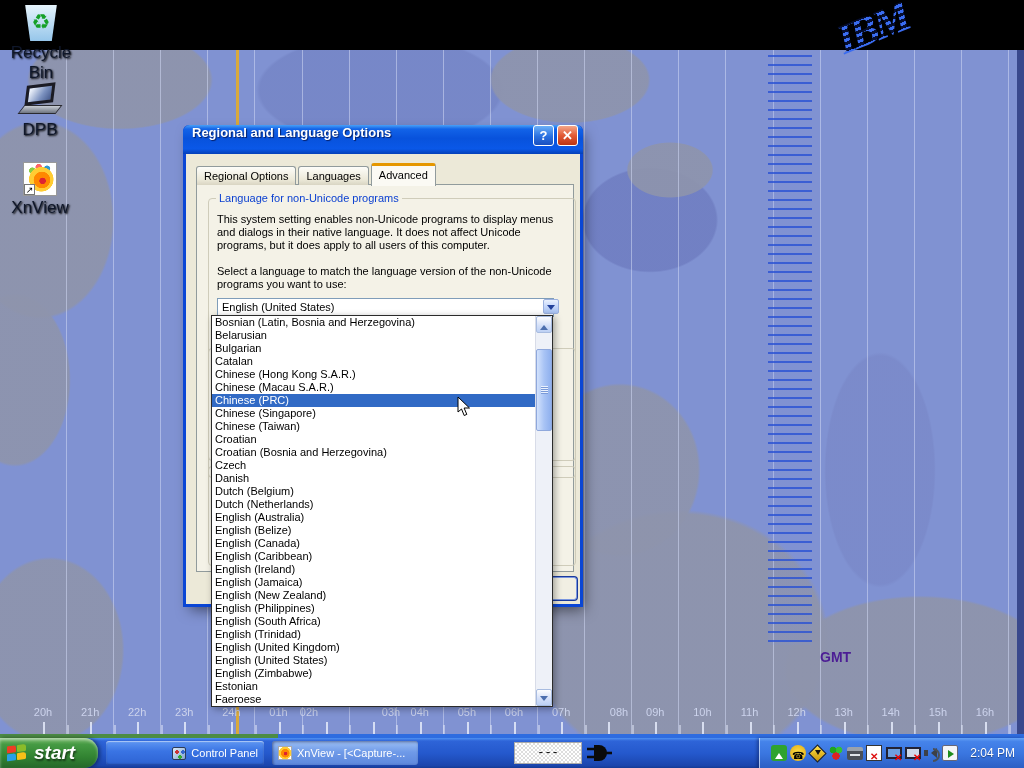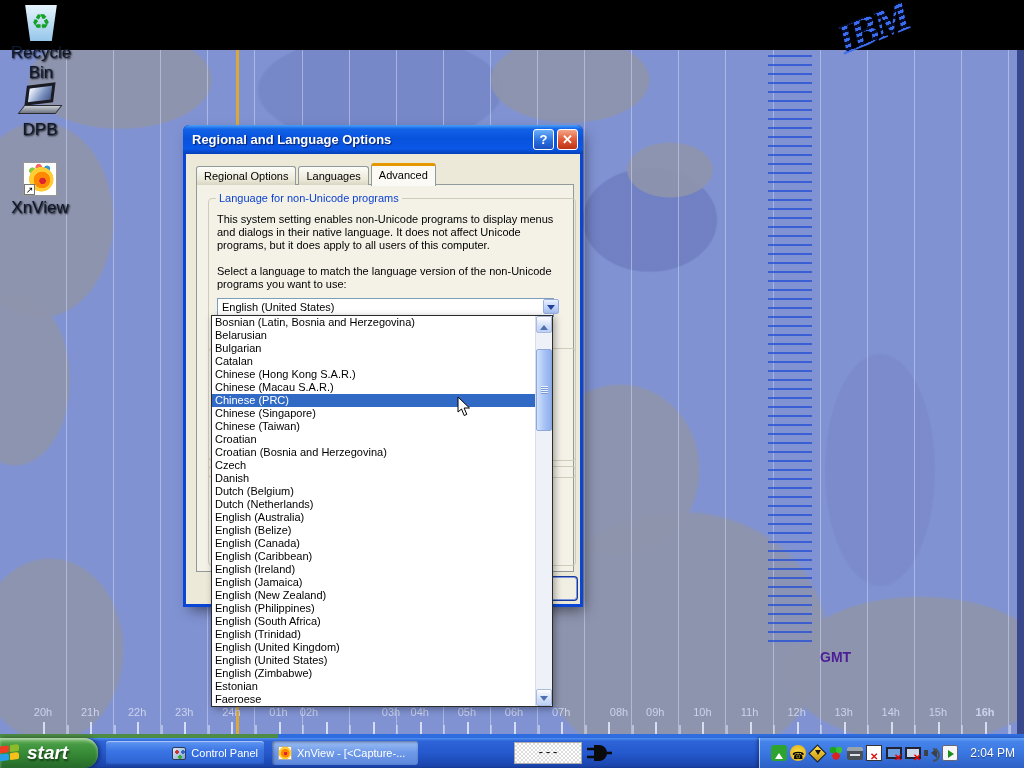--- a/index.html
+++ b/index.html
@@ -65,21 +65,21 @@
       radial-gradient(circle at 46% 13%, #f66 0 3px, transparent 3.5px); }
   .shortcut-badge { position:absolute; left:0; bottom:0; width:11px; height:11px; background:#fff;
     border:1px solid #777; font-size:9px; line-height:10px; color:#000; text-align:center; }
   .shortcut-badge::after { content:"↗"; }
 
   
   .dialog { position:absolute; left:186px; top:128px; width:394px; height:476px; z-index:10;
     background:#ece9d8; box-shadow:0 0 0 3px #0a46d5, 4px 6px 14px rgba(0,0,0,.5); border-radius:3px 3px 0 0; }
   .titlebar { position:absolute; left:-3px; right:-3px; top:-3px; height:29px; border-radius:7px 7px 0 0;
     background:linear-gradient(180deg,#4aa0f6 0%,#1263e8 14%,#0852dc 46%,#0a58e8 82%,#0440b8 100%);
-    display:flex; align-items:center; padding:0 5px 0 9px; }
+    display:flex; align-items:flex-start; padding:0 5px 0 9px; }
   .titlebar .ttl { flex:1; color:#fff; font-weight:bold; font-size:13px; text-shadow:1px 1px 1px rgba(0,0,40,.65); }
   .tb-btn { width:21px; height:21px; margin-left:3px; border-radius:3px; border:1px solid #fff;
     color:#fff; font-weight:bold; font-size:13px; line-height:19px; text-align:center; cursor:pointer; }
   .help-btn  { background:linear-gradient(#6cb0f8,#2a70e0 55%,#1a50c0); }
   .close-btn { background:linear-gradient(#f4a688,#e25a36 50%,#bc3414); }
 
   .tabstrip { position:absolute; left:10px; top:36px; height:21px; display:flex; align-items:flex-end; z-index:3; }
   .tab { height:19px; padding:0 7px; margin-right:2px; font-size:11px; line-height:18px; cursor:pointer;
     background:linear-gradient(#fdfdf9,#ece9d8 70%,#d9d5c3); border:1px solid #919b9c; border-bottom:none; border-radius:3px 3px 0 0; }
   .tab.active { height:23px; line-height:18px; background:#fbfaf4; border-top:3px solid #e59700; margin-bottom:-1px; z-index:4; }
@@ -123,21 +123,21 @@
   
   .cursor { position:absolute; left:457px; top:396px; z-index:50; pointer-events:none; }
 
   
   .taskbar { position:absolute; left:0; top:738px; width:1024px; height:30px; z-index:40;
     background:linear-gradient(180deg,#4f91f2 0,#2e64d8 10%,#2458cc 52%,#1b45ad 92%,#153a94 100%);
     display:flex; align-items:center; }
   .start-btn { flex:none; width:98px; height:30px; border-radius:0 14px 14px 0; cursor:pointer;
     background:linear-gradient(180deg,#79ba6c 0,#459a43 22%,#328432 62%,#25682a 100%);
     box-shadow:inset 0 2px 3px rgba(255,255,255,.45), 2px 0 4px rgba(0,0,0,.45);
-    display:flex; align-items:center; gap:6px; padding-left:0;
+    display:flex; align-items:center; gap:6px; padding-left:7px;
     color:#fff; font-style:italic; font-weight:bold; font-size:19px; text-shadow:1px 2px 2px rgba(0,0,0,.55); }
   .winflag { width:21px; height:16px; display:grid; grid-template-columns:9px 9px; grid-template-rows:7px 7px;
     gap:1px; transform:skewY(-8deg); }
   .winflag i { border-radius:1px 35% 1px 1px; }
   .wf-r { background:#ee3d25; } .wf-g { background:#8abc2a; } .wf-b { background:#28a0e8; } .wf-y { background:#f8c018; }
 
   .task-btn { height:24px; margin-left:8px; border-radius:3px; flex:none; cursor:pointer;
     background:linear-gradient(180deg,#5f97f2,#3a74e4 42%,#2d62d2);
     box-shadow:inset 0 1px 1px rgba(255,255,255,.5), inset 0 -1px 2px rgba(0,0,30,.3);
     display:flex; align-items:center; gap:5px; padding:0 6px;
@@ -265,21 +265,21 @@
     <i class="tz-tick mid" style="left: 820.1px;"></i>
     <span class="tz-label" style="left: 822.7px;">13h</span>
     <i class="tz-tick" style="left: 843.7px;"></i>
     <i class="tz-tick mid" style="left: 867.2px;"></i>
     <span class="tz-label" style="left: 869.8px;">14h</span>
     <i class="tz-tick" style="left: 890.8px;"></i>
     <i class="tz-tick mid" style="left: 914.3px;"></i>
     <span class="tz-label" style="left: 916.9px;">15h</span>
     <i class="tz-tick" style="left: 937.9px;"></i>
     <i class="tz-tick mid" style="left: 961.4px;"></i>
-    <span class="tz-label" style="left: 964px; font-weight: bold;">16h</span>
+    <span class="tz-label" style="left: 964px;">16h</span>
     <i class="tz-tick" style="left: 985px;"></i>
     <i class="tz-tick mid" style="left: 1008.5px;"></i>
   </div>
 <div class="horizon-green"></div>
 <div class="horizon-blue"></div>
 <div class="ibm-logo">IBM</div>
 
 <div class="desk-icon" style="left:2px;top:5px;">
   <div class="recycle-art"></div>
   <span class="lbl">Recycle Bin</span>

